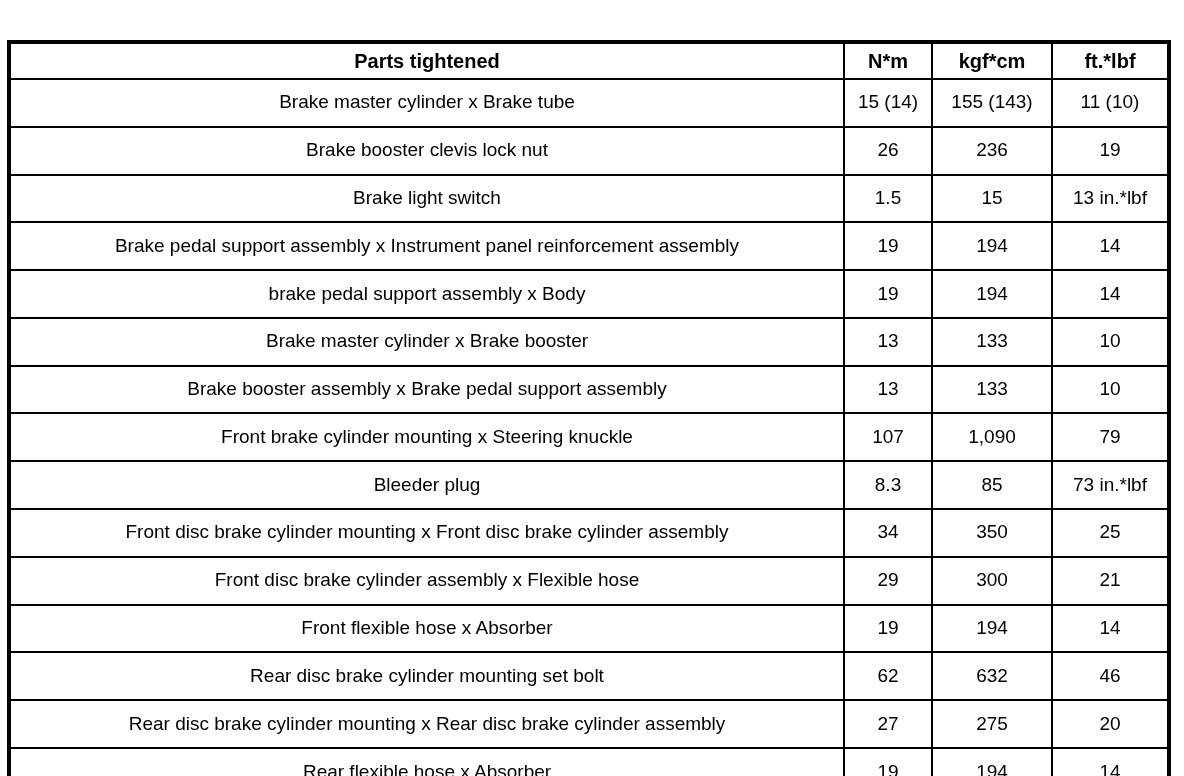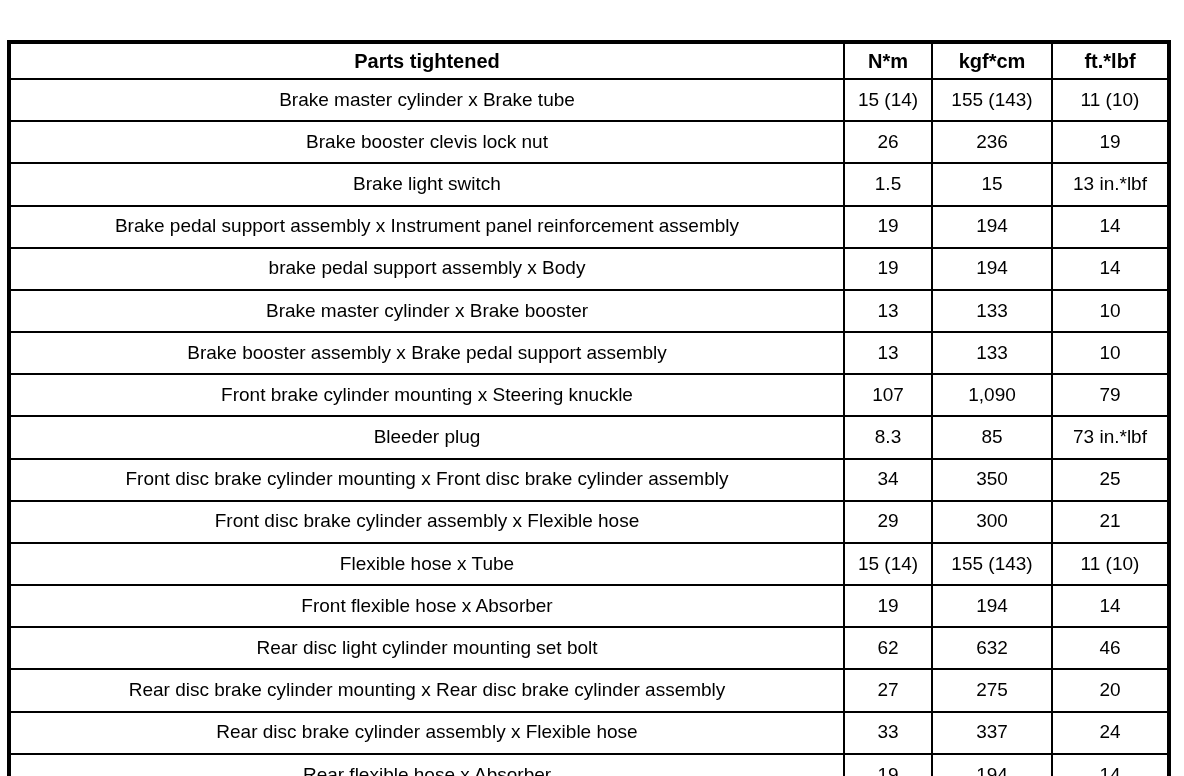--- a/index.html
+++ b/index.html
@@ -143,48 +143,36 @@
           <td class="num-cell">350</td>
           <td class="num-cell">25</td>
         </tr>
         <tr>
           <td class="part-cell">Front disc brake cylinder assembly x Flexible hose</td>
           <td class="num-cell">29</td>
           <td class="num-cell">300</td>
           <td class="num-cell">21</td>
         </tr>
         <tr>
-          <td class="part-cell">Flexible hose x Tube</td>
-          <td class="num-cell">15 (14)</td>
-          <td class="num-cell">155 (143)</td>
-          <td class="num-cell">11 (10)</td>
-        </tr>
-        <tr>
           <td class="part-cell">Front flexible hose x Absorber</td>
           <td class="num-cell">19</td>
           <td class="num-cell">194</td>
           <td class="num-cell">14</td>
         </tr>
         <tr>
-          <td class="part-cell">Rear disc light cylinder mounting set bolt</td>
+          <td class="part-cell">Rear disc brake cylinder mounting set bolt</td>
           <td class="num-cell">62</td>
           <td class="num-cell">632</td>
           <td class="num-cell">46</td>
         </tr>
         <tr>
           <td class="part-cell">Rear disc brake cylinder mounting x Rear disc brake cylinder assembly</td>
           <td class="num-cell">27</td>
           <td class="num-cell">275</td>
           <td class="num-cell">20</td>
-        </tr>
-        <tr>
-          <td class="part-cell">Rear disc brake cylinder assembly x Flexible hose</td>
-          <td class="num-cell">33</td>
-          <td class="num-cell">337</td>
-          <td class="num-cell">24</td>
         </tr>
         <tr>
           <td class="part-cell">Rear flexible hose x Absorber</td>
           <td class="num-cell">19</td>
           <td class="num-cell">194</td>
           <td class="num-cell">14</td>
         </tr>
       </tbody>
     </table>
   </div>

